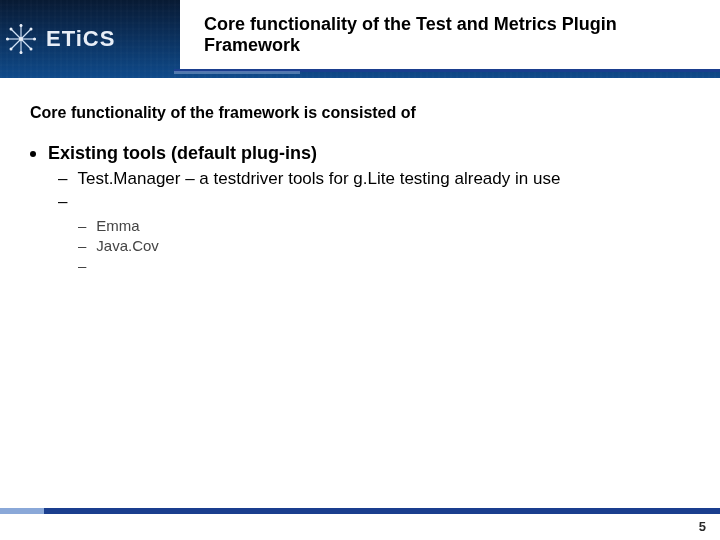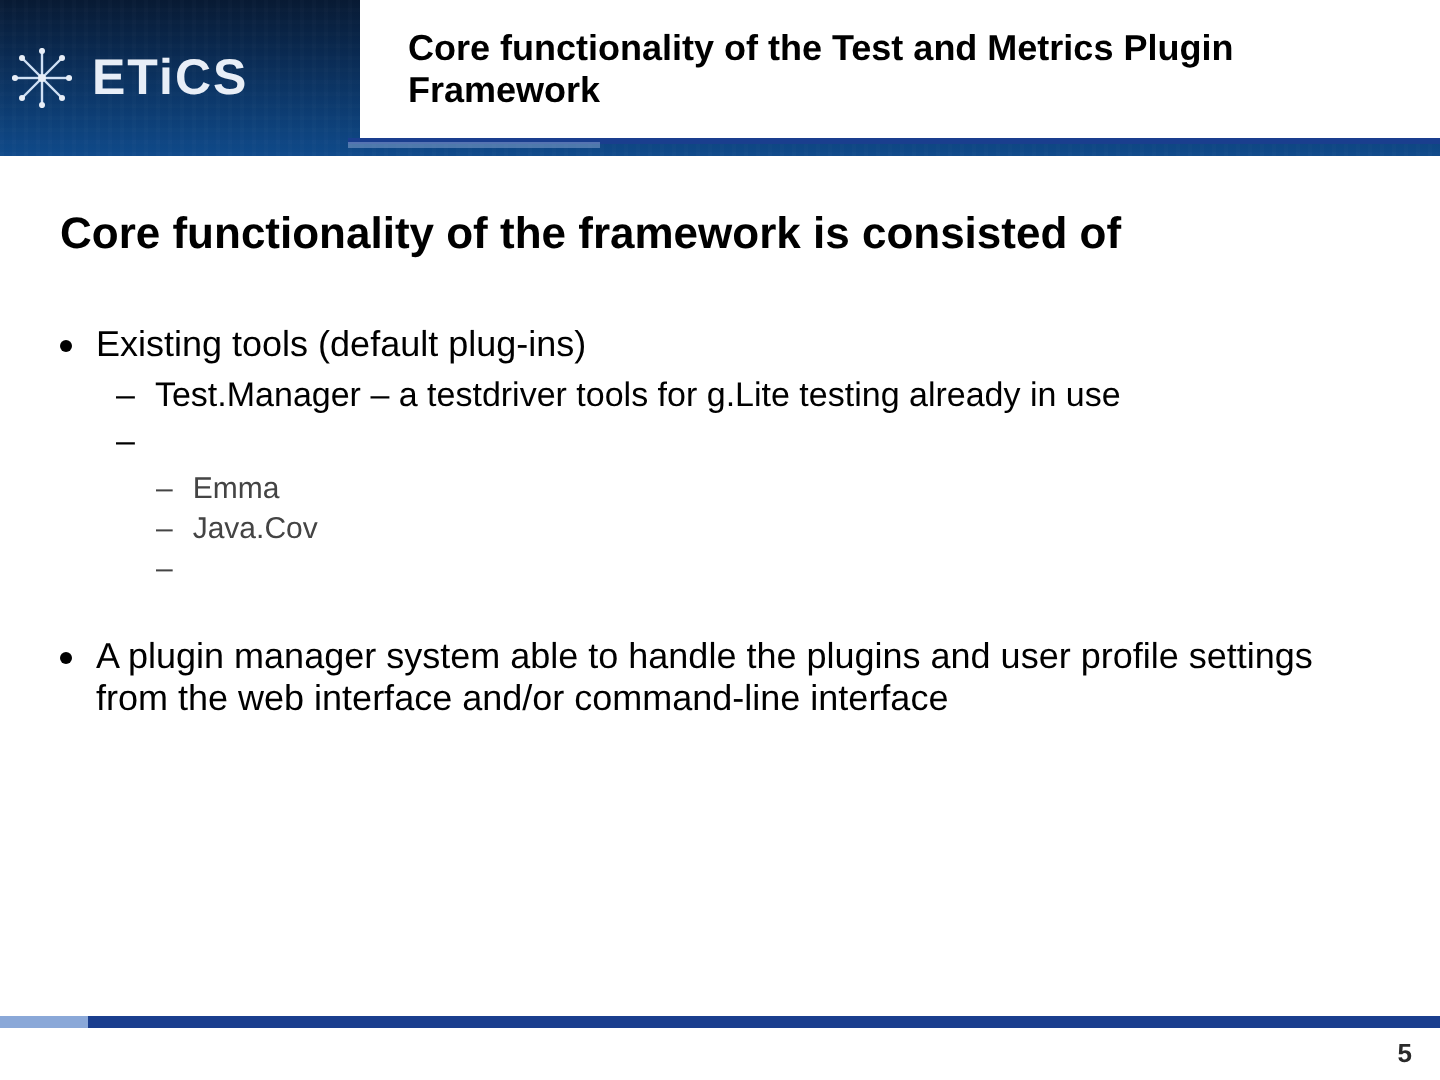--- a/index.html
+++ b/index.html
@@ -59,41 +59,41 @@
   .logo-wrap {
     position: absolute;
     left: 6px; top: 24px;
     display: flex;
     align-items: center;
     gap: 10px;
     color: #fff;
   }
   .logo-mark svg { display: block; }
   .logo-text {
-    font-size: 25px;
+    font-size: 22px;
     font-weight: 900;
     letter-spacing: 1px;
     color: #e8eef7;
     font-family: Arial, Helvetica, sans-serif;
   }
 
   .content {
     position: absolute;
     left: 30px; right: 30px;
     top: 104px;
     color: #000;
   }
   .lead {
-    font-size: 22px;
+    font-size: 16px;
     font-weight: bold;
-    margin-bottom: 32px;
+    margin-bottom: 21px;
   }
   ul { list-style: none; }
   .b1 { margin-bottom: 22px; }
-  .b1 > .row { display: flex; gap: 12px; font-size: 18px; font-weight: normal; }
+  .b1 > .row { display: flex; gap: 12px; font-size: 18px; font-weight: bold; text-align: center; }
   .dot { width: 6px; height: 6px; background: #000; border-radius: 50%; margin-top: 8px; flex: 0 0 auto; }
   .dash { flex: 0 0 auto; }
   .b2 { margin-left: 28px; margin-top: 4px; }
   .b2 > li { display: flex; gap: 10px; font-size: 17px; font-weight: normal; line-height: 1.35; }
   .b3 { margin-left: 48px; margin-top: 2px; }
   .b3 > li { display: flex; gap: 10px; font-size: 15px; color: #444; line-height: 1.35; }
 
   .footer-line {
     position: absolute;
     left: 0; right: 0;
@@ -188,26 +188,20 @@
           <li>
             <span class="dash">–</span>
             <span>Java.Cov</span>
           </li>
           <li>
             <span class="dash">–</span>
           </li>
         </ul>
       </li>
 
-      <li class="b1">
-        <div class="row">
-          <span class="dot"></span>
-          <span>A plugin manager system able to handle the plugins and user profile settings from the web interface and/or command-line interface</span>
-        </div>
-      </li>
     </ul>
   </div>
 
   <div class="footer-line"></div>
   <div class="footer-accent"></div>
   <div class="pagenum">5</div>
 
 </div>
 
 </body></html>

